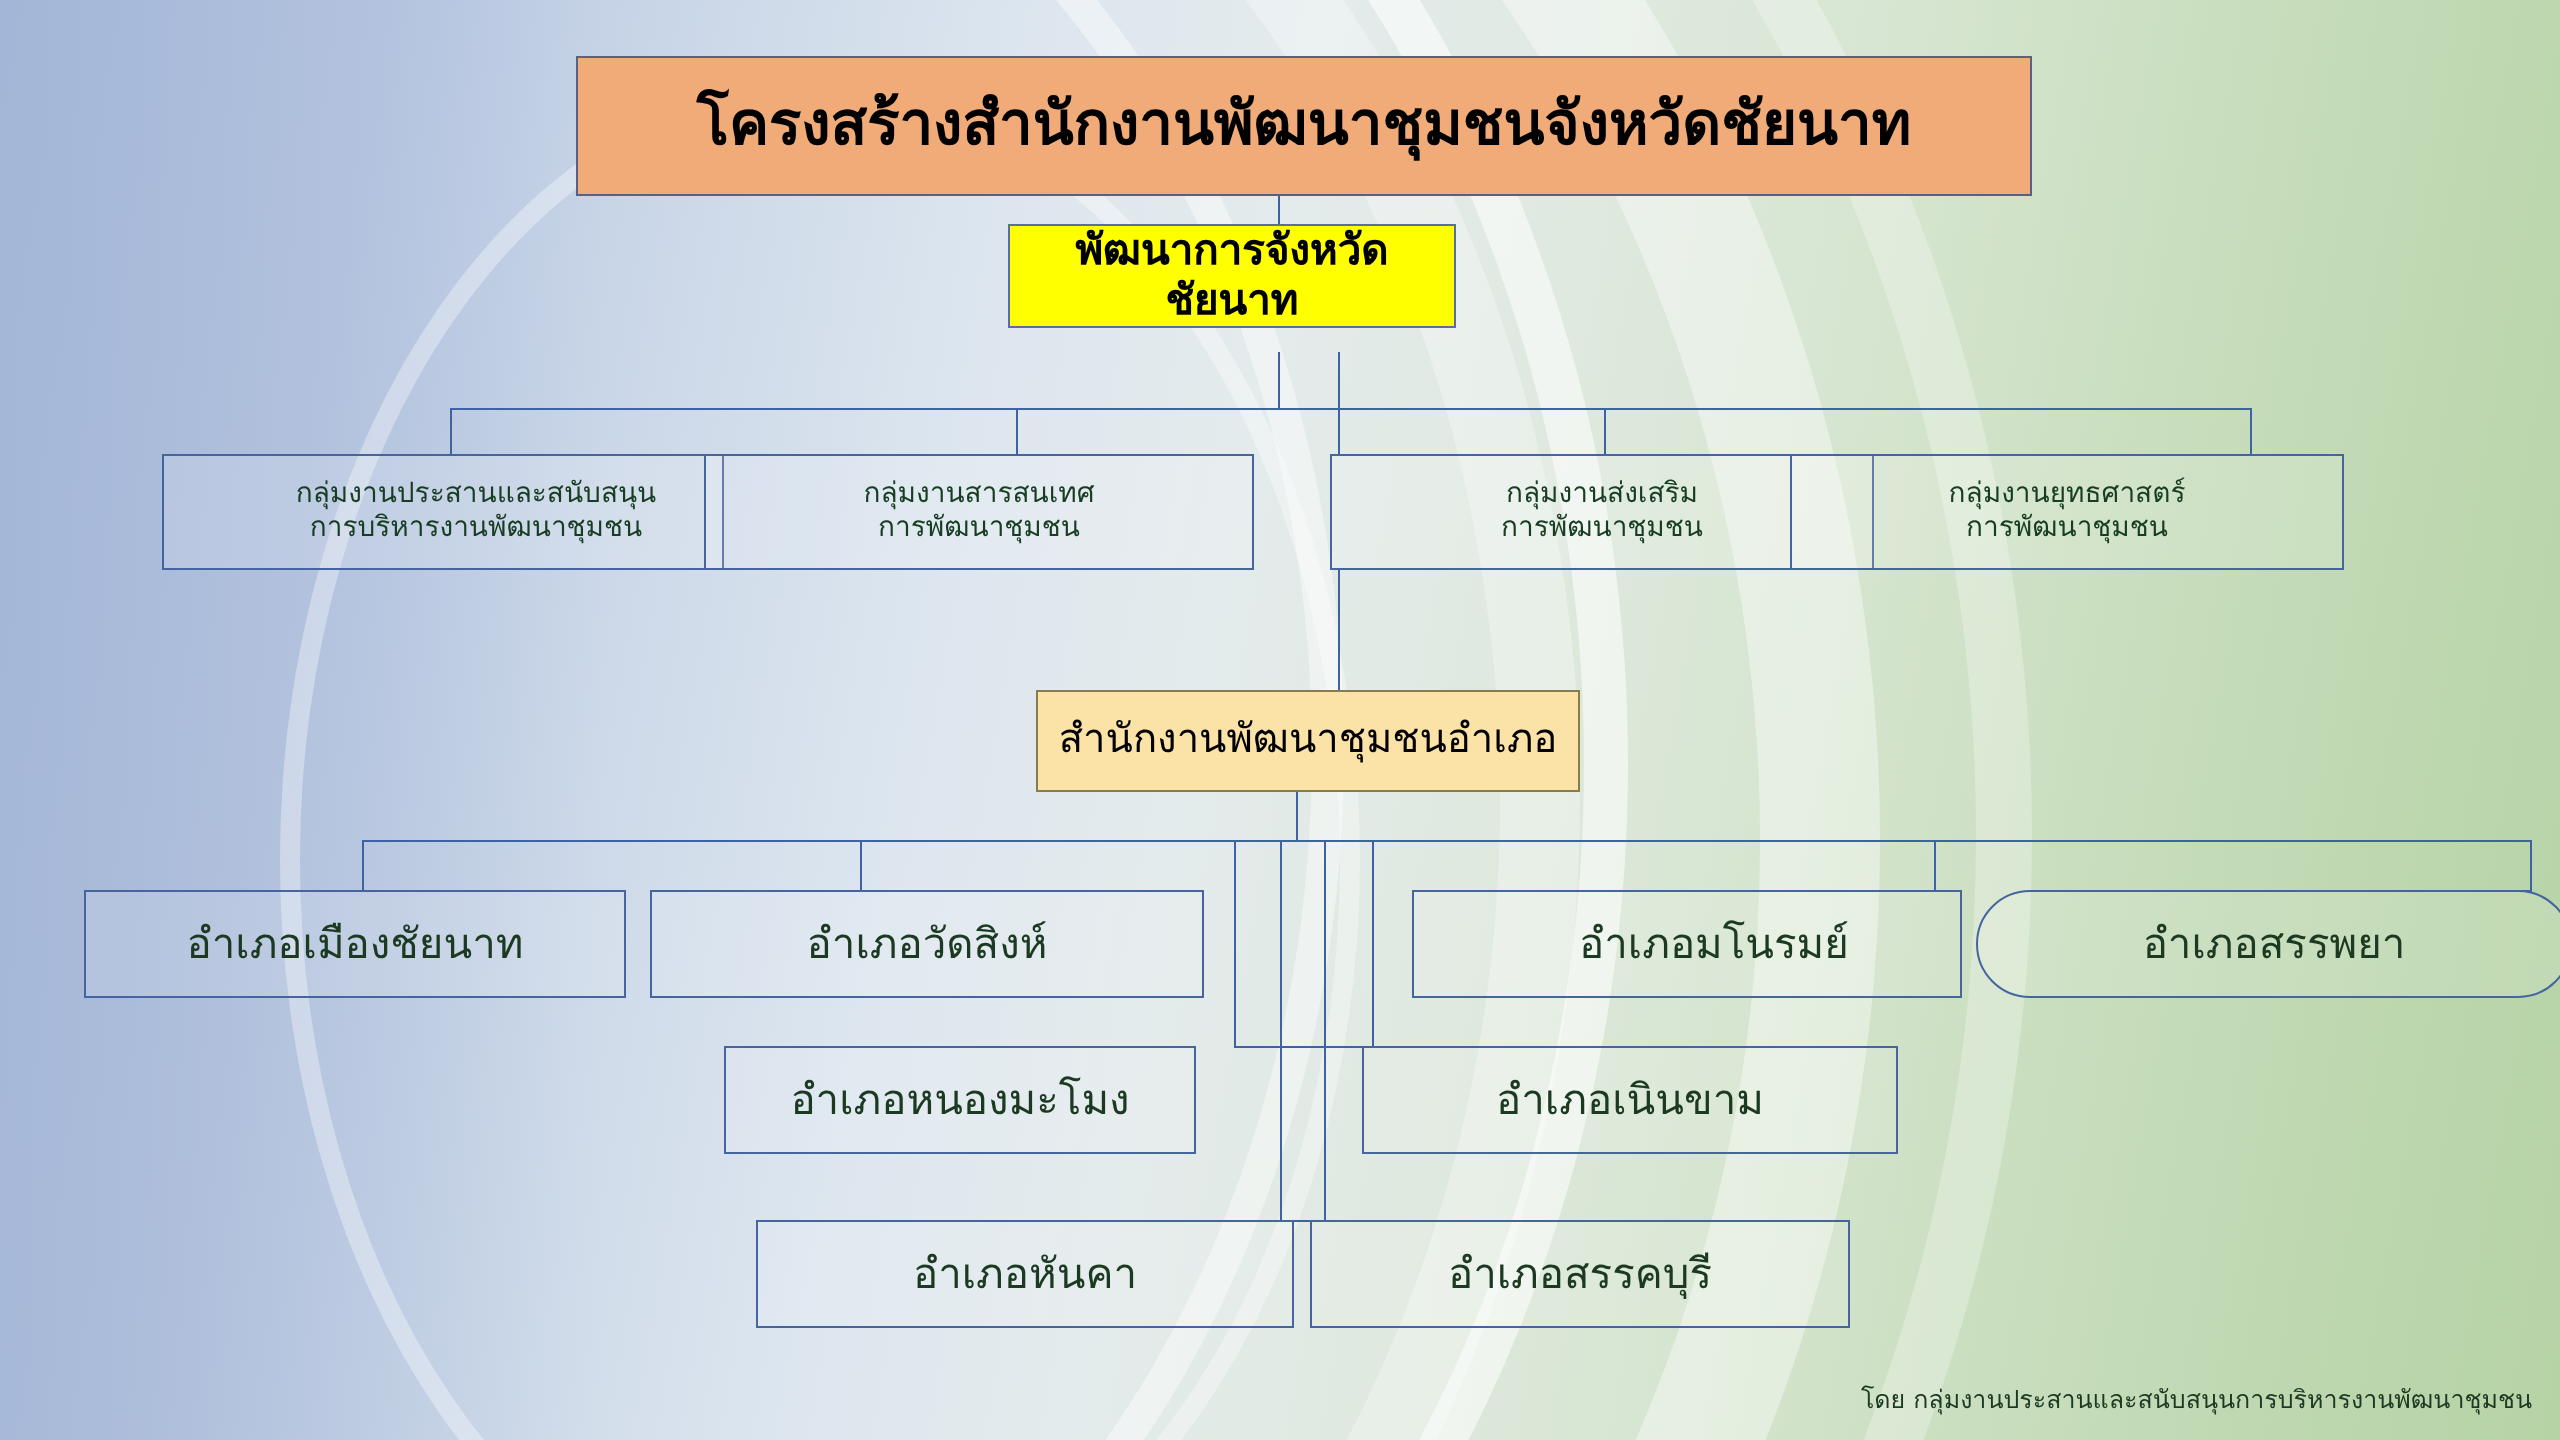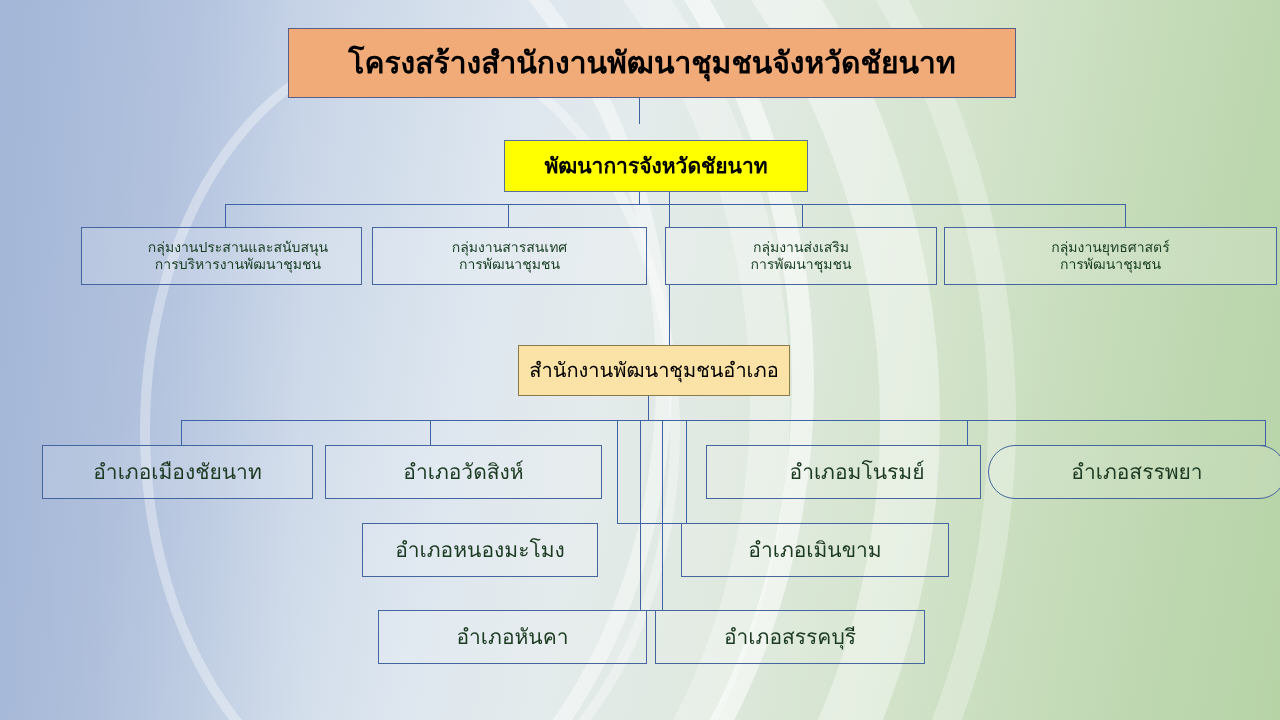--- a/index.html
+++ b/index.html
@@ -182,38 +182,39 @@
   <div class="line hline" style="left:663px; top:523px; width:24px;"></div>
 
   <div class="line vline" style="left:640px; top:420px; height:190px;"></div>
   <div class="line hline" style="left:640px; top:610px; width:28px;"></div>
 
   <div class="line vline" style="left:662px; top:420px; height:190px;"></div>
   <div class="line hline" style="left:656px; top:610px; width:10px;"></div>
 
   <div class="node title-box" style="left:288px; top:28px; width:728px; height:70px;">โครงสร้างสำนักงานพัฒนาชุมชนจังหวัดชัยนาท</div>
 
-  <div class="node yellow-box" style="left:504px; top:140px; width:304px; height:52px;">พัฒนาการจังหวัดชัยนาท</div>
+  <div class="node yellow-box" style="left:504px; top:112px; width:224px; height:52px;">พัฒนาการจังหวัดชัยนาท</div>
 
   <div class="node group-box" style="left:81px; top:227px; width:281px; height:58px;padding-left:33px;">กลุ่มงานประสานและสนับสนุน
 การบริหารงานพัฒนาชุมชน</div>
-  <div class="node group-box" style="left:372px; top:227px; width:275px; height:58px;">กลุ่มงานสารสนเทศ
+  <div class="node group-box" style="left:352px; top:227px; width:275px; height:58px;">กลุ่มงานสารสนเทศ
 การพัฒนาชุมชน</div>
   <div class="node group-box" style="left:665px; top:227px; width:272px; height:58px;">กลุ่มงานส่งเสริม
 การพัฒนาชุมชน</div>
-  <div class="node group-box" style="left:944px; top:227px; width:333px; height:58px;">กลุ่มงานยุทธศาสตร์
+  <div class="node group-box" style="left:895px; top:227px; width:277px; height:58px;">กลุ่มงานยุทธศาสตร์
 การพัฒนาชุมชน</div>
 
   <div class="node amphoe-head" style="left:518px; top:345px; width:272px; height:51px;">สำนักงานพัฒนาชุมชนอำเภอ</div>
 
   <div class="node district-box" style="left:42px; top:445px; width:271px; height:54px;">อำเภอเมืองชัยนาท</div>
   <div class="node district-box" style="left:325px; top:445px; width:277px; height:54px;">อำเภอวัดสิงห์</div>
   <div class="node district-box" style="left:706px; top:445px; width:275px; height:54px;padding-left:27px;">อำเภอมโนรมย์</div>
   <div class="node district-box" style="left:988px; top:445px; width:298px; height:54px;border-radius:27px;">อำเภอสรรพยา</div>
 
   <div class="node district-box" style="left:362px; top:523px; width:236px; height:54px;">อำเภอหนองมะโมง</div>
-  <div class="node district-box" style="left:681px; top:523px; width:268px; height:54px;">อำเภอเมินขาม</div>
+  <div class="node district-box" style="left:681px; top:523px; width:268px; height:54px;">อำเภอเนินขาม</div>
 
   <div class="node district-box" style="left:378px; top:610px; width:269px; height:54px;">อำเภอหันคา</div>
   <div class="node district-box" style="left:655px; top:610px; width:270px; height:54px;">อำเภอสรรคบุรี</div>
 
+  <div class="footer" style="right:14px; top:690px;">โดย กลุ่มงานประสานและสนับสนุนการบริหารงานพัฒนาชุมชน</div>
 
 </div>
 
 </body></html>

